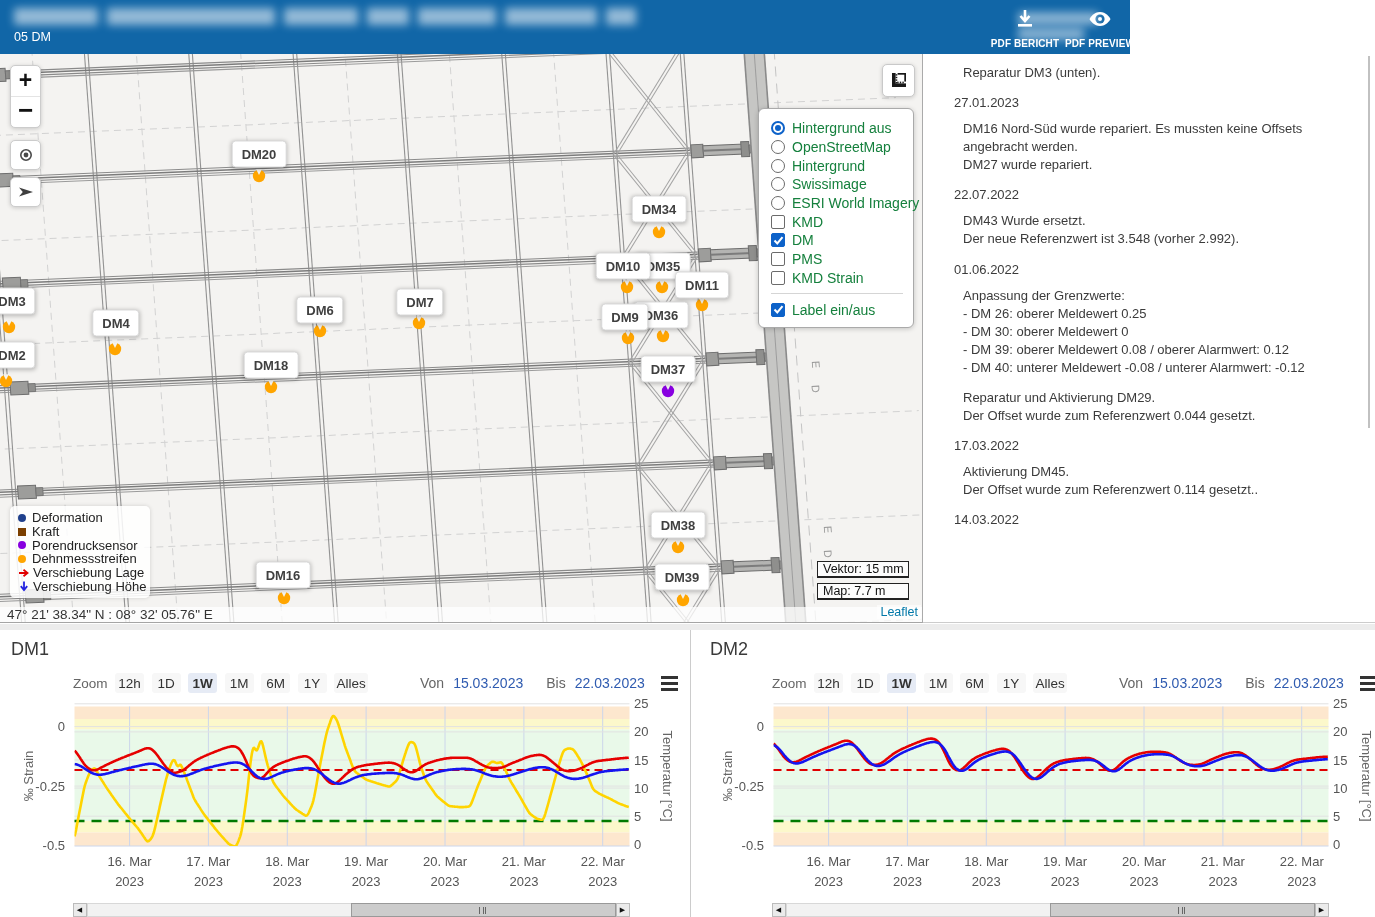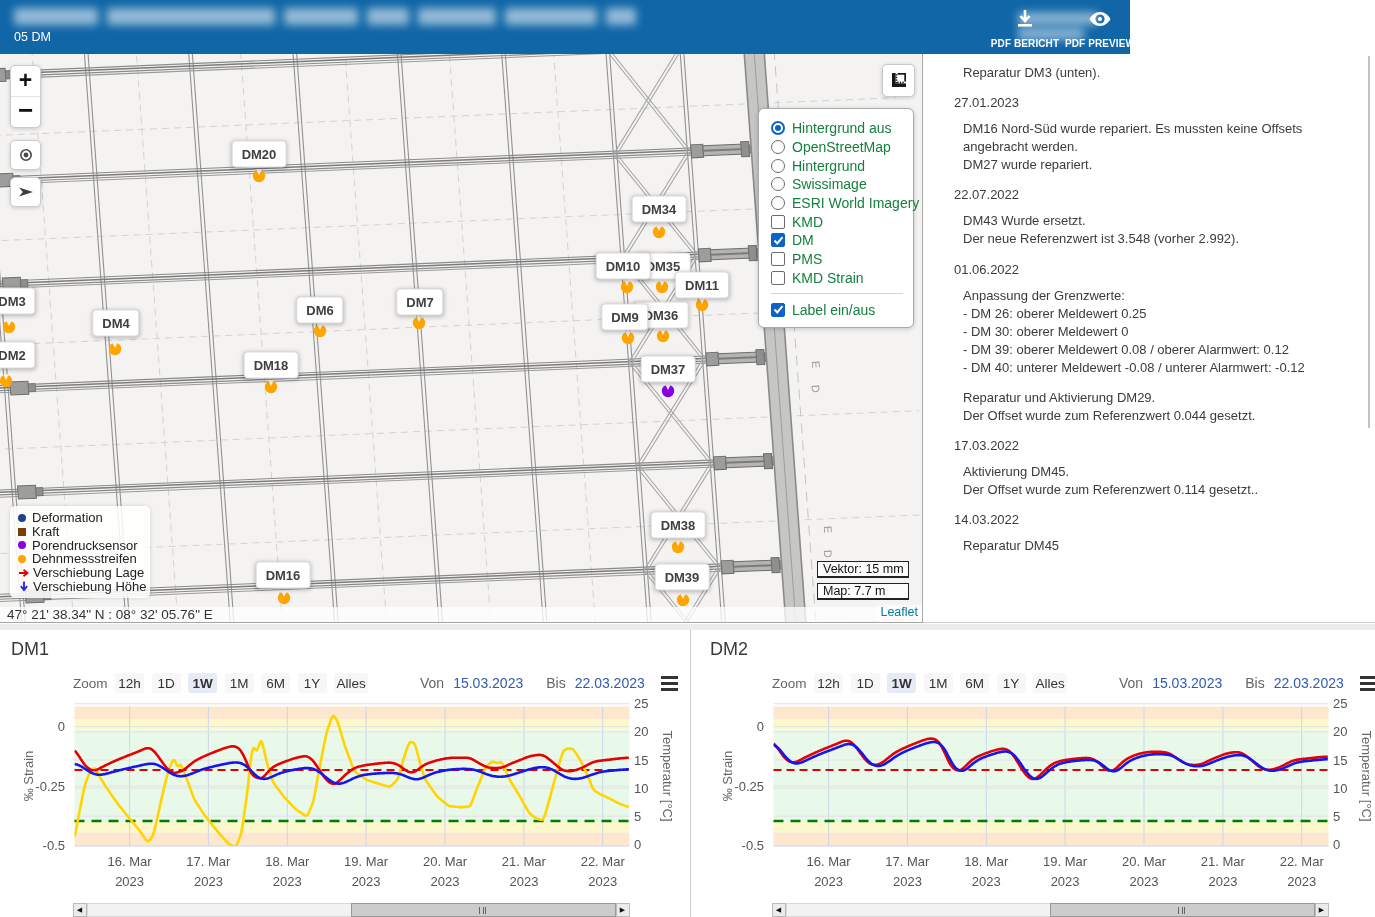--- a/index.html
+++ b/index.html
@@ -406,21 +406,20 @@
       <div class="ldate">27.01.2023</div>
       <div class="lbody">DM16 Nord-Süd wurde repariert. Es mussten keine Offsets<br>angebracht werden.<br>DM27 wurde repariert.</div>
       <div class="ldate">22.07.2022</div>
       <div class="lbody">DM43 Wurde ersetzt.<br>Der neue Referenzwert ist 3.548 (vorher 2.992).</div>
       <div class="ldate">01.06.2022</div>
       <div class="lbody">Anpassung der Grenzwerte:<br>- DM 26: oberer Meldewert 0.25<br>- DM 30: oberer Meldewert 0<br>- DM 39: oberer Meldewert 0.08 / oberer Alarmwert: 0.12<br>- DM 40: unterer Meldewert -0.08 / unterer Alarmwert: -0.12</div>
       <div class="lbody">Reparatur und Aktivierung DM29.<br>Der Offset wurde zum Referenzwert 0.044 gesetzt.</div>
       <div class="ldate">17.03.2022</div>
       <div class="lbody">Aktivierung DM45.<br>Der Offset wurde zum Referenzwert 0.114 gesetzt..</div>
       <div class="ldate">14.03.2022</div>
-      <div class="lbody">Reparatur DM45</div>
       <div id="logscroll"></div>
     </div>
     <div id="divband"></div>
     <div class="chart" id="cDM1">
       <div class="ctitle">DM1</div>
       <div class="crow"><span class="zlabel">Zoom</span><span class="zbtn">12h</span><span class="zbtn">1D</span><span class="zbtn sel">1W</span><span class="zbtn">1M</span><span class="zbtn">6M</span><span class="zbtn">1Y</span><span class="zbtn last">Alles</span><span class="vonbis" style="margin-left:52px">Von</span><span class="cdate">15.03.2023</span><span class="vonbis">Bis</span><span class="cdate">22.03.2023</span><span class="burger">
           <i></i>
           <i></i>
           <i></i>
         </span></div>

